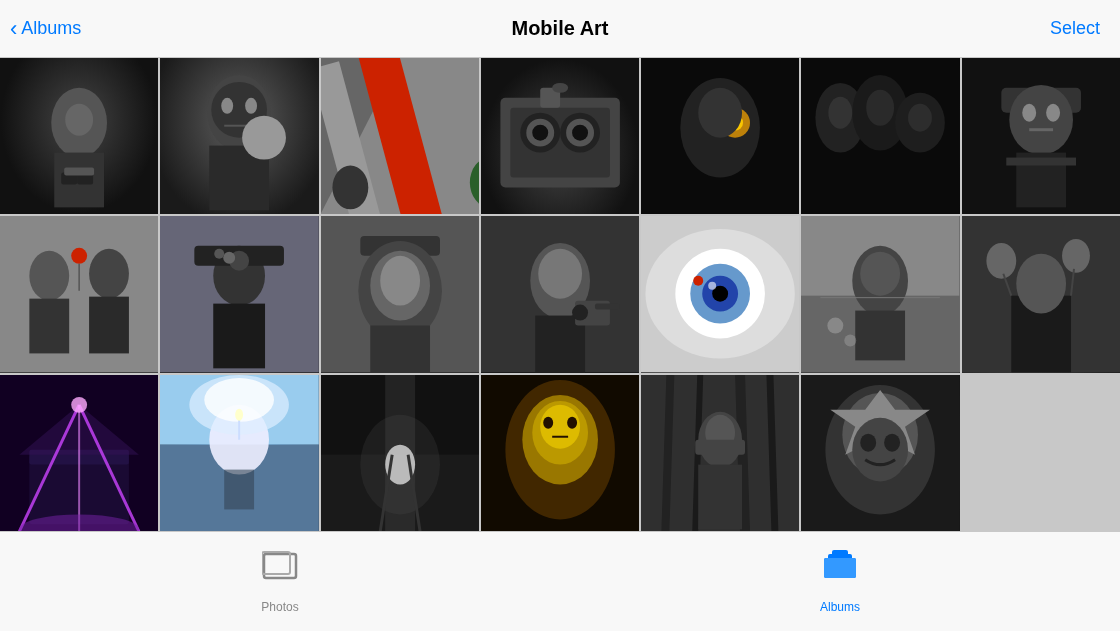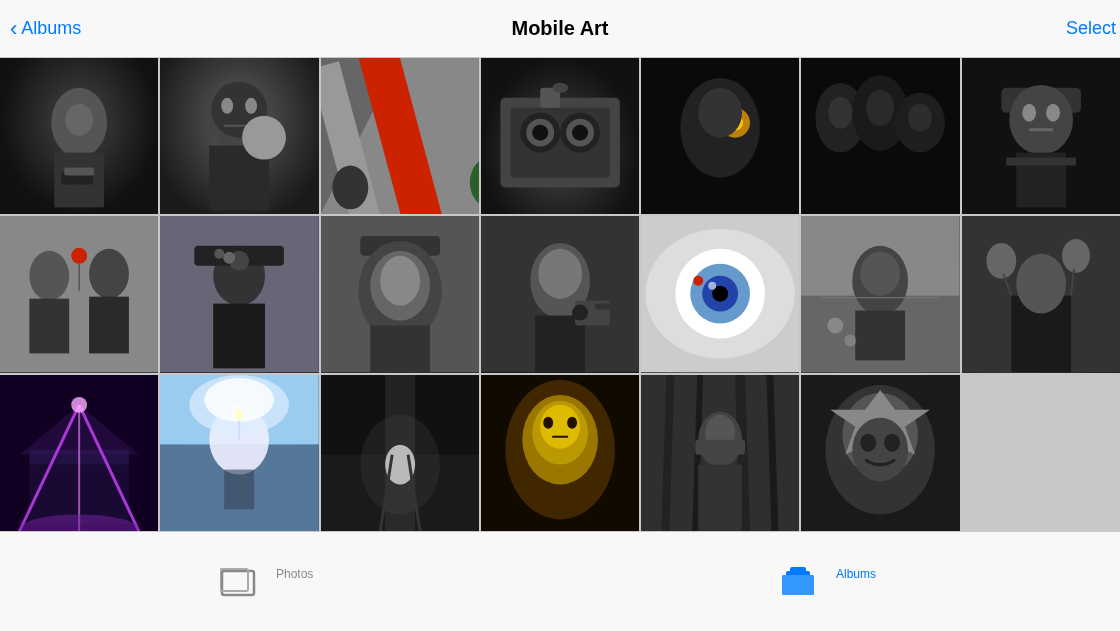--- a/index.html
+++ b/index.html
@@ -37,21 +37,21 @@
       line-height: 1;
       margin-right: 2px;
     }
     #header-title {
       font-size: 20px;
       font-weight: 700;
       color: #000;
     }
     #select-btn {
       position: absolute;
-      right: 4px;
+      right: 20px;
       color: #007aff;
       font-size: 18px;
       cursor: pointer;
     }
 
     
     #photo-grid {
       width: 1120px;
       height: 473px;
       display: grid;
@@ -103,21 +103,22 @@
       width: 1120px;
       height: 100px;
       background: rgba(248,248,248,0.97);
       border-top: 1px solid #c8c8c8;
       display: flex;
       align-items: center;
       justify-content: space-around;
     }
     .tab-item {
       display: flex;
-      flex-direction: row;
+      flex-direction: column;
+      align-items: center;
       gap: 20px;
       cursor: pointer;
       width: 120px;
     }
     .tab-icon {
       width: 36px;
       height: 30px;
     }
     .tab-label {
       font-size: 12px;

